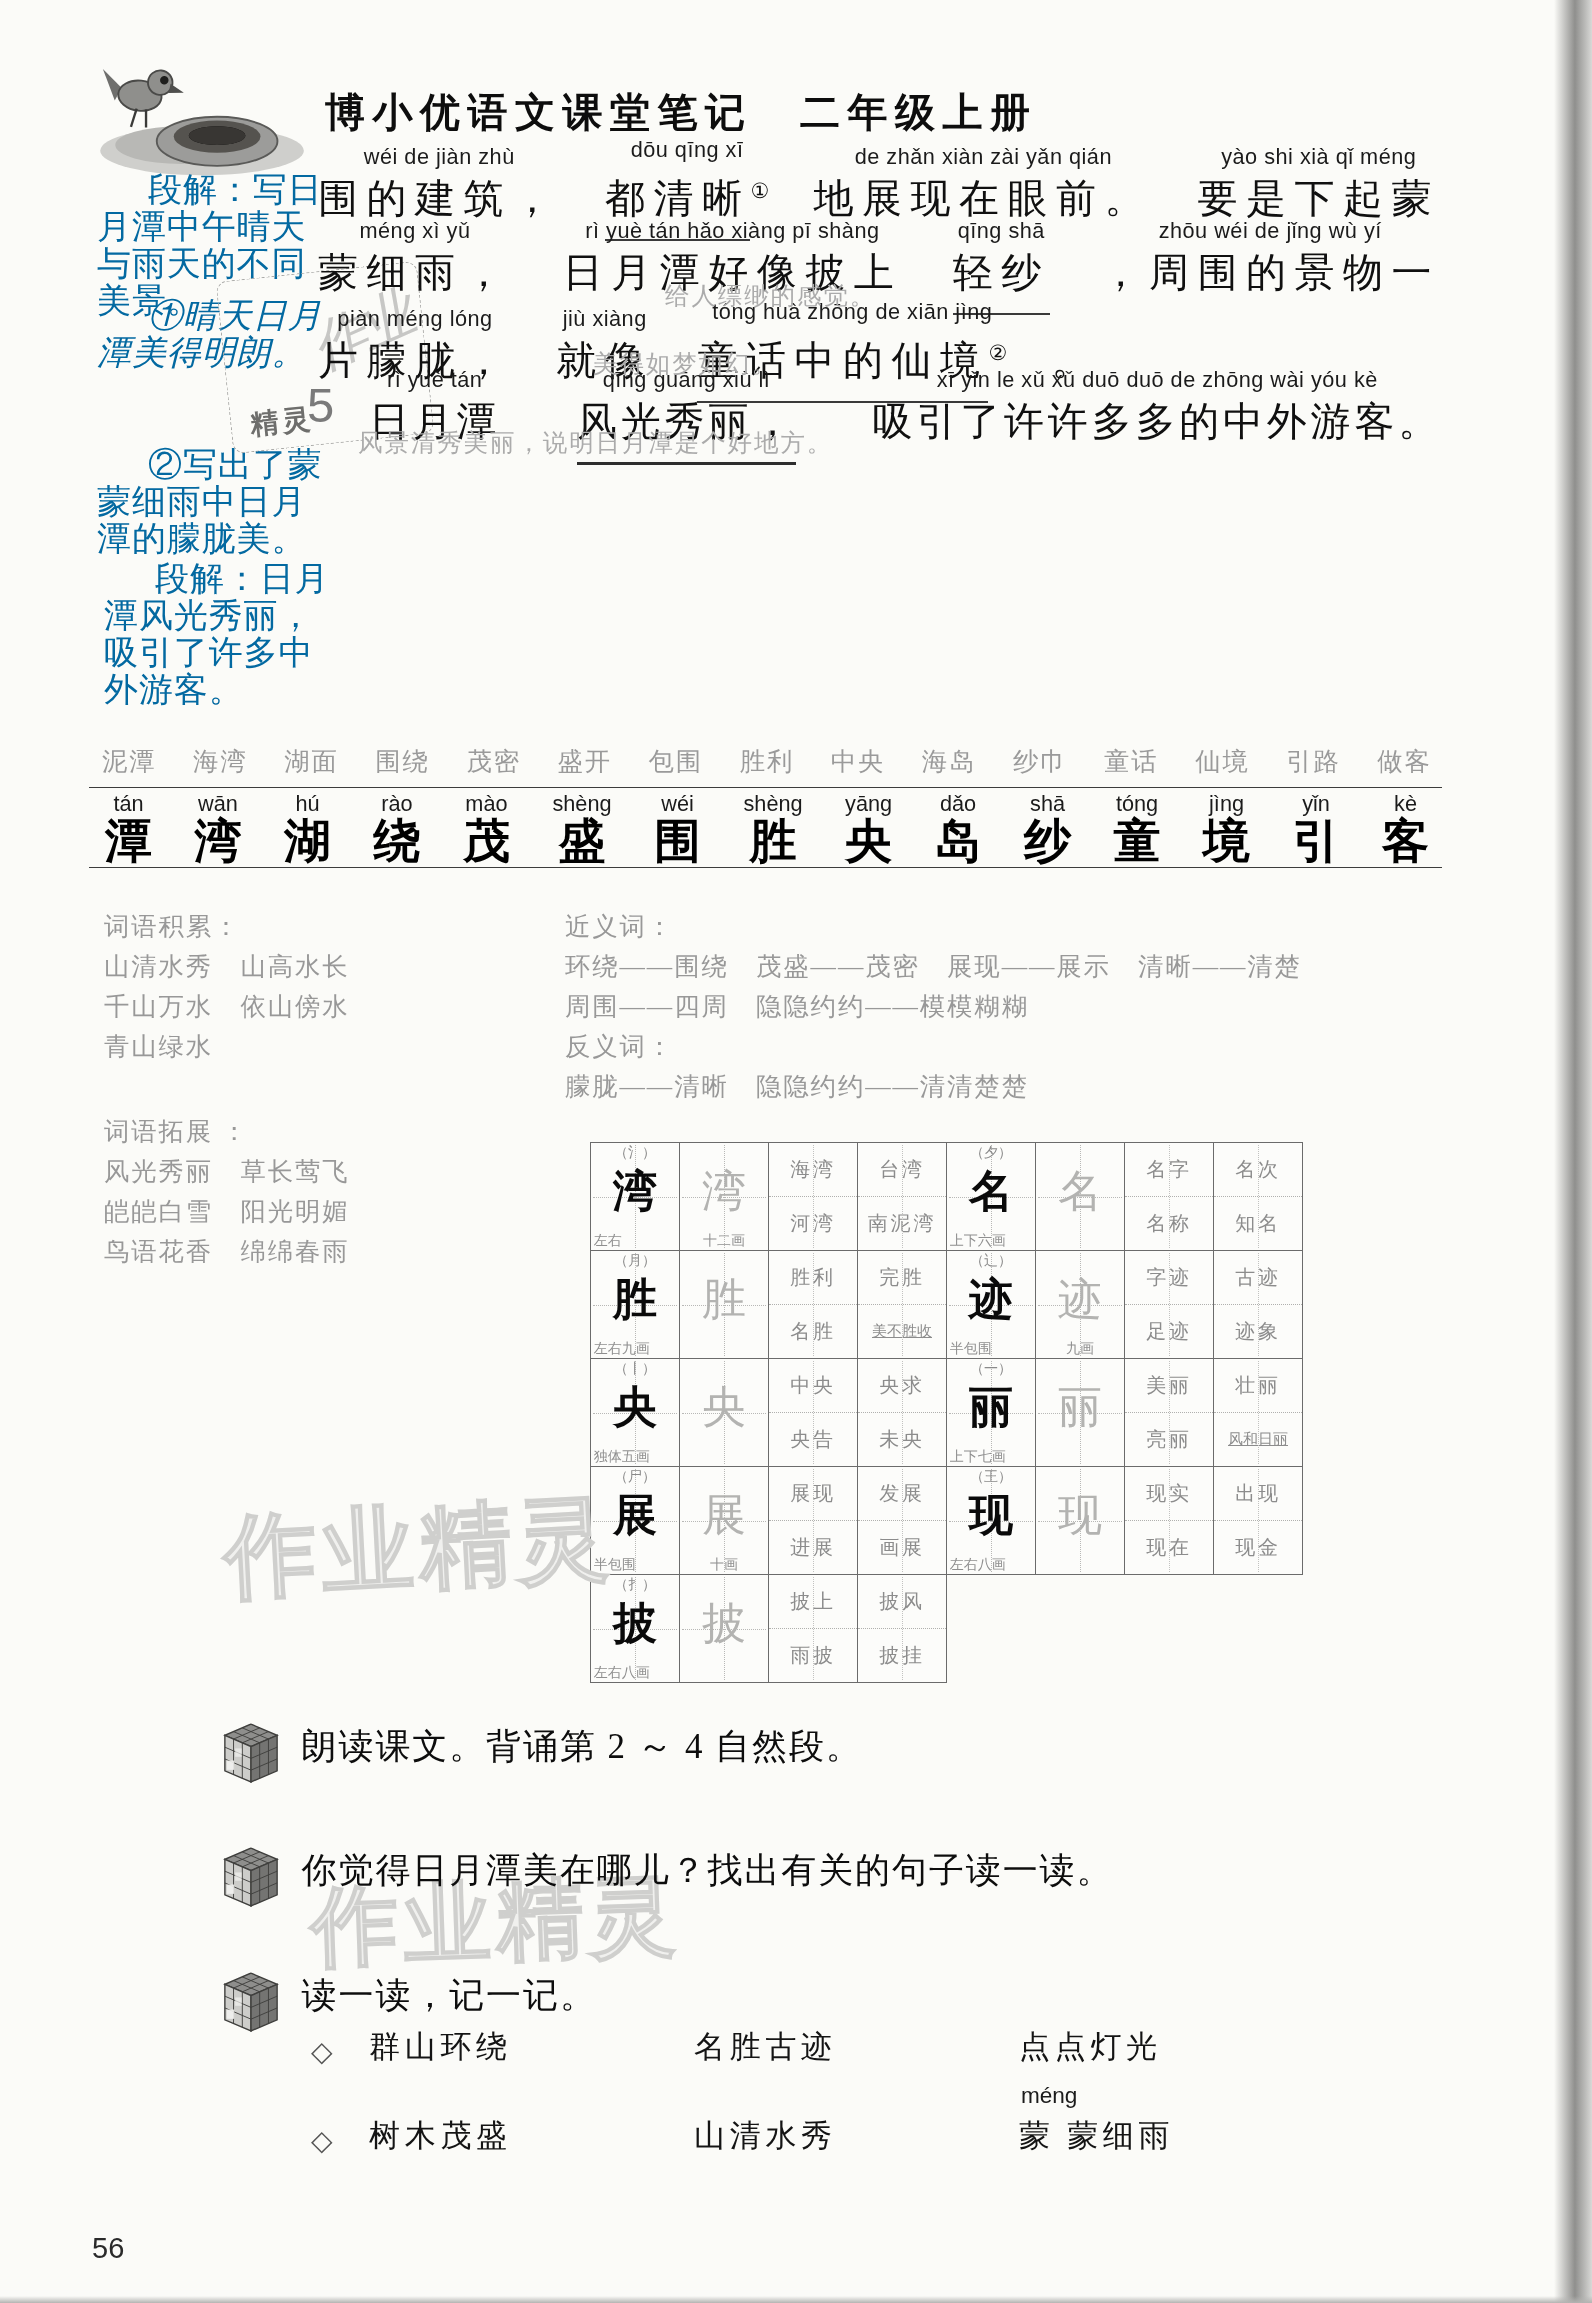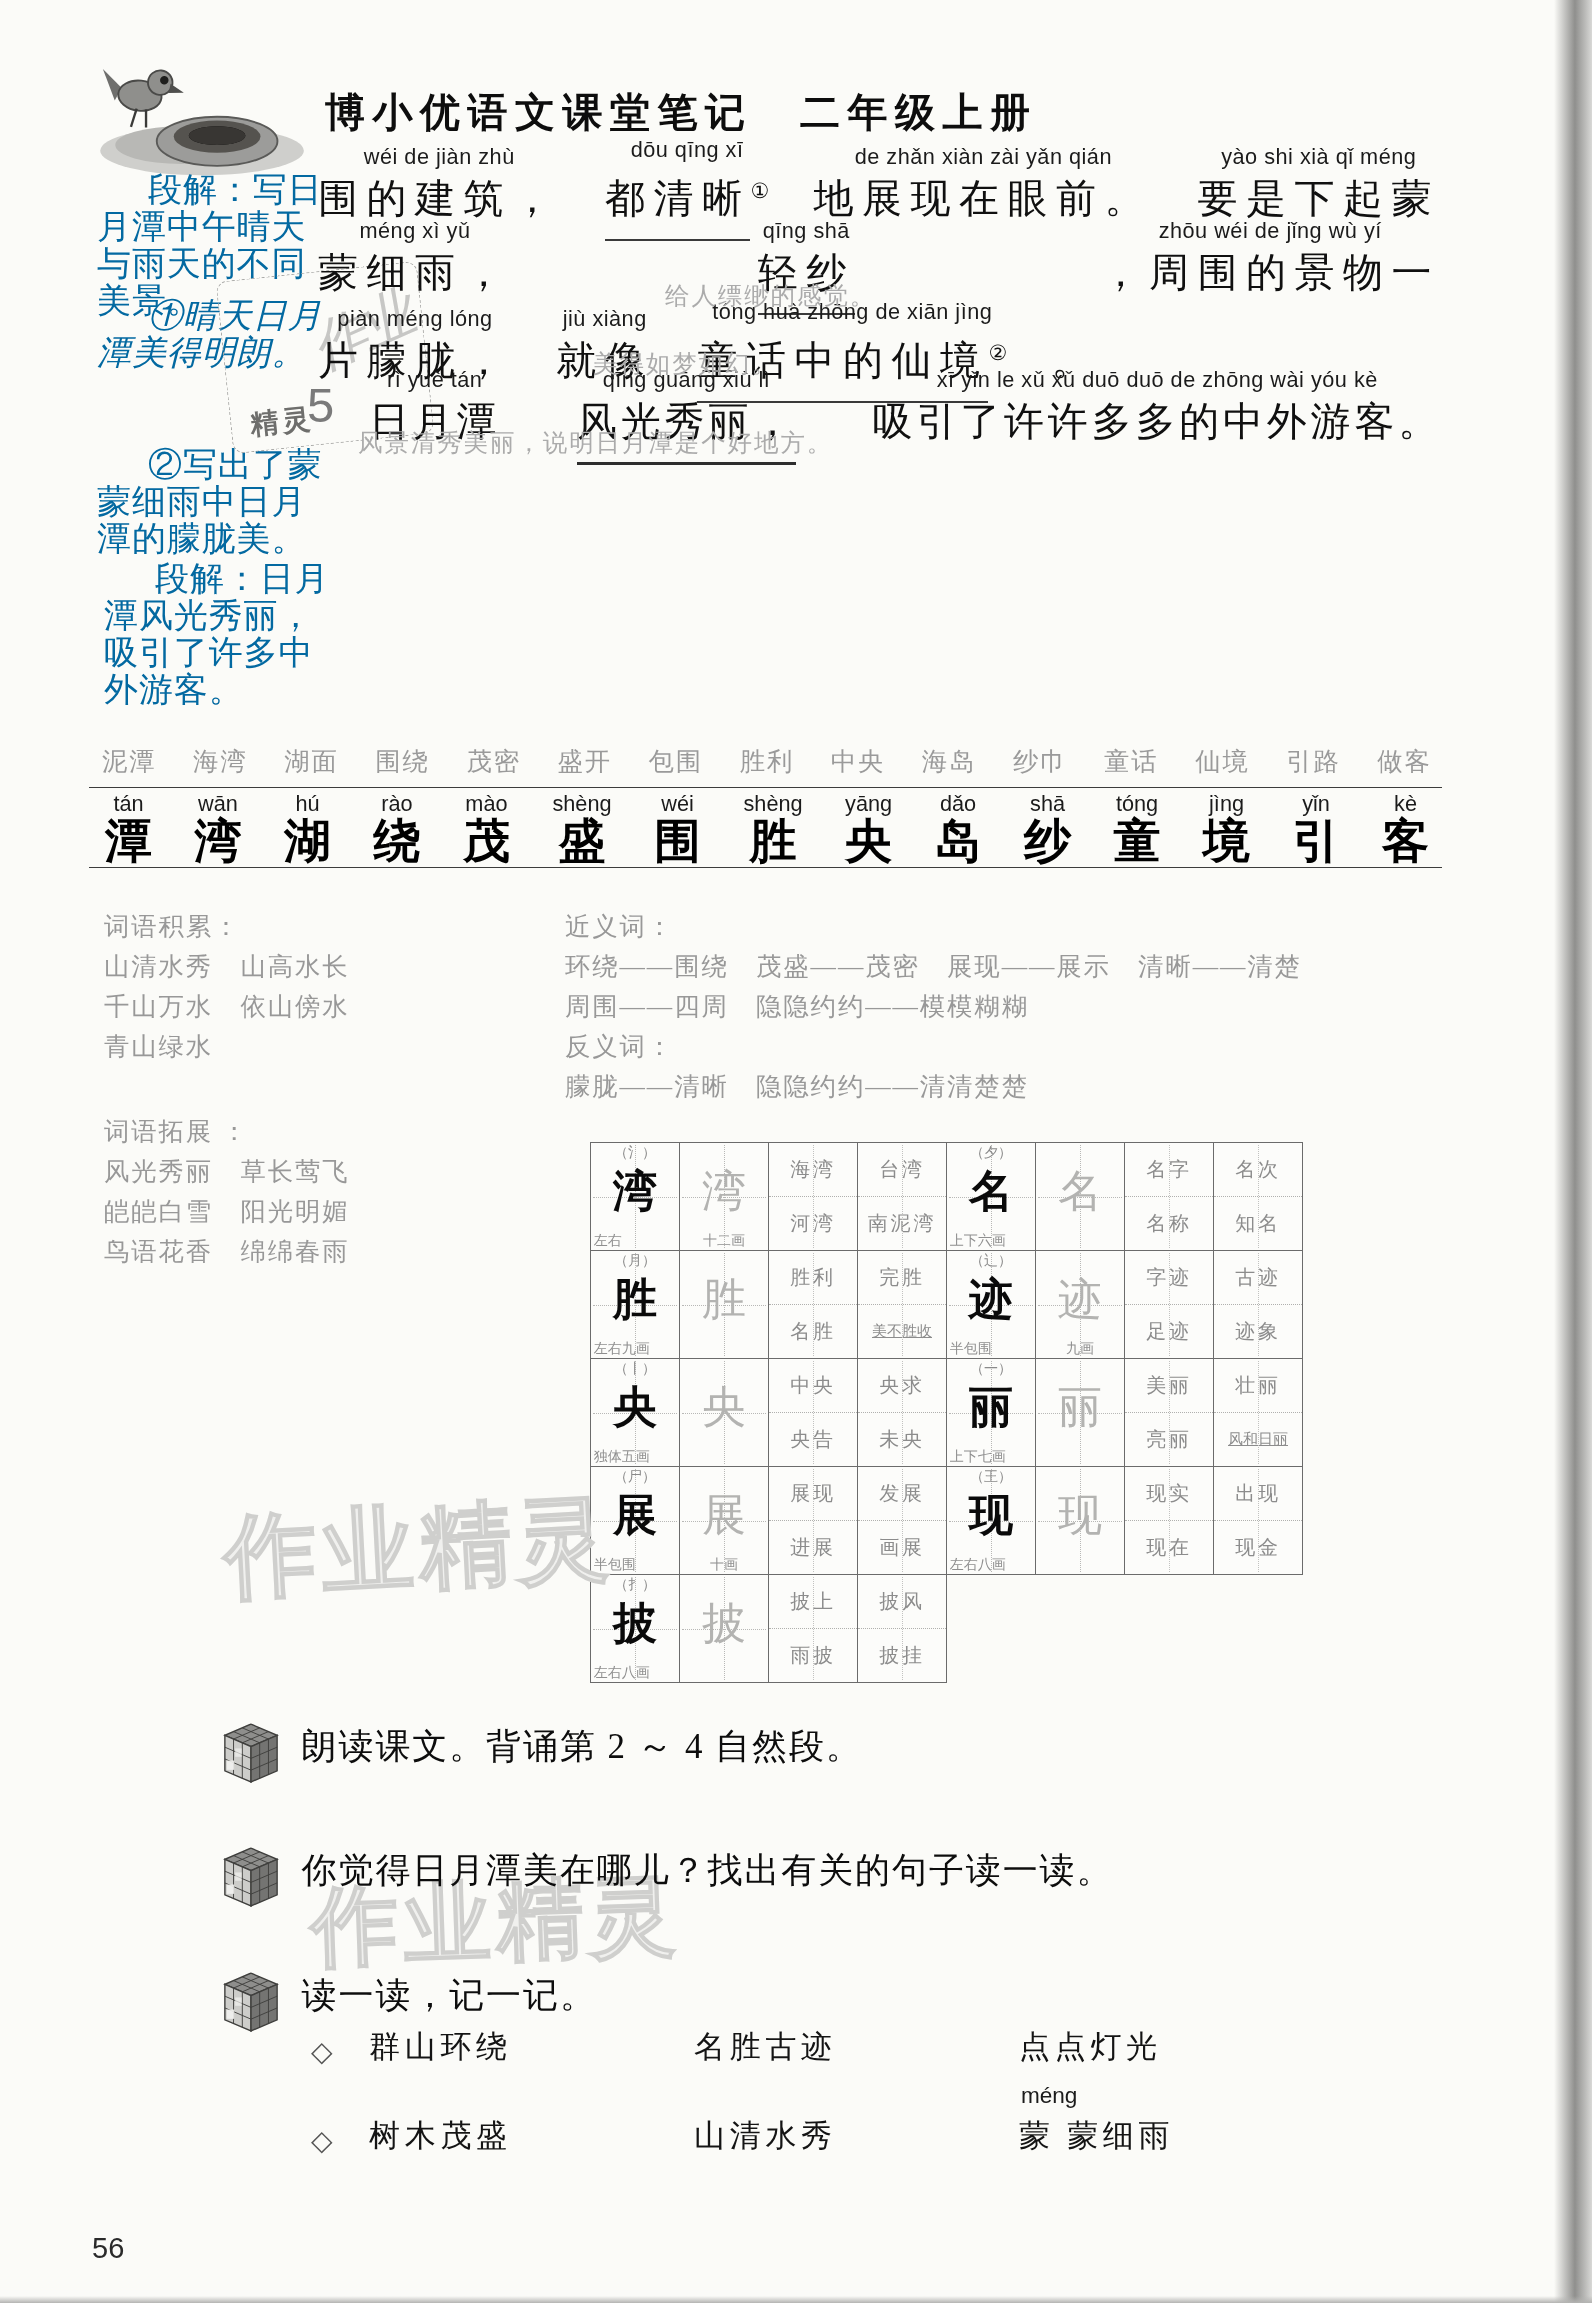--- a/index.html
+++ b/index.html
@@ -156,20 +156,24 @@
       </span>
       <span class="seg">
         <div class="py">yào shi xià qǐ méng</div>
         <div class="hz"><span>要是下起蒙</span></div>
       </span>
     </div>
   <div class="mline" id="line1">
       <span class="seg">
         <div class="py">méng xì yǔ</div>
         <div class="hz"><span>蒙细雨，</span></div>
+      </span>
+      <span class="seg">
+        <div class="py">rì yuè tán hǎo xiàng pī shàng</div>
+        <div class="hz"><span>日月潭好像披上</span></div>
       </span>
       <span class="seg">
         <div class="py">qīng shā</div>
         <div class="hz"><span class="ul">轻纱</span></div>
       </span>
       <span class="seg">
         <div class="py">zhōu wéi de jǐng wù yí</div>
         <div class="hz"><span>，周围的景物一</span></div>
       </span>
     </div>

